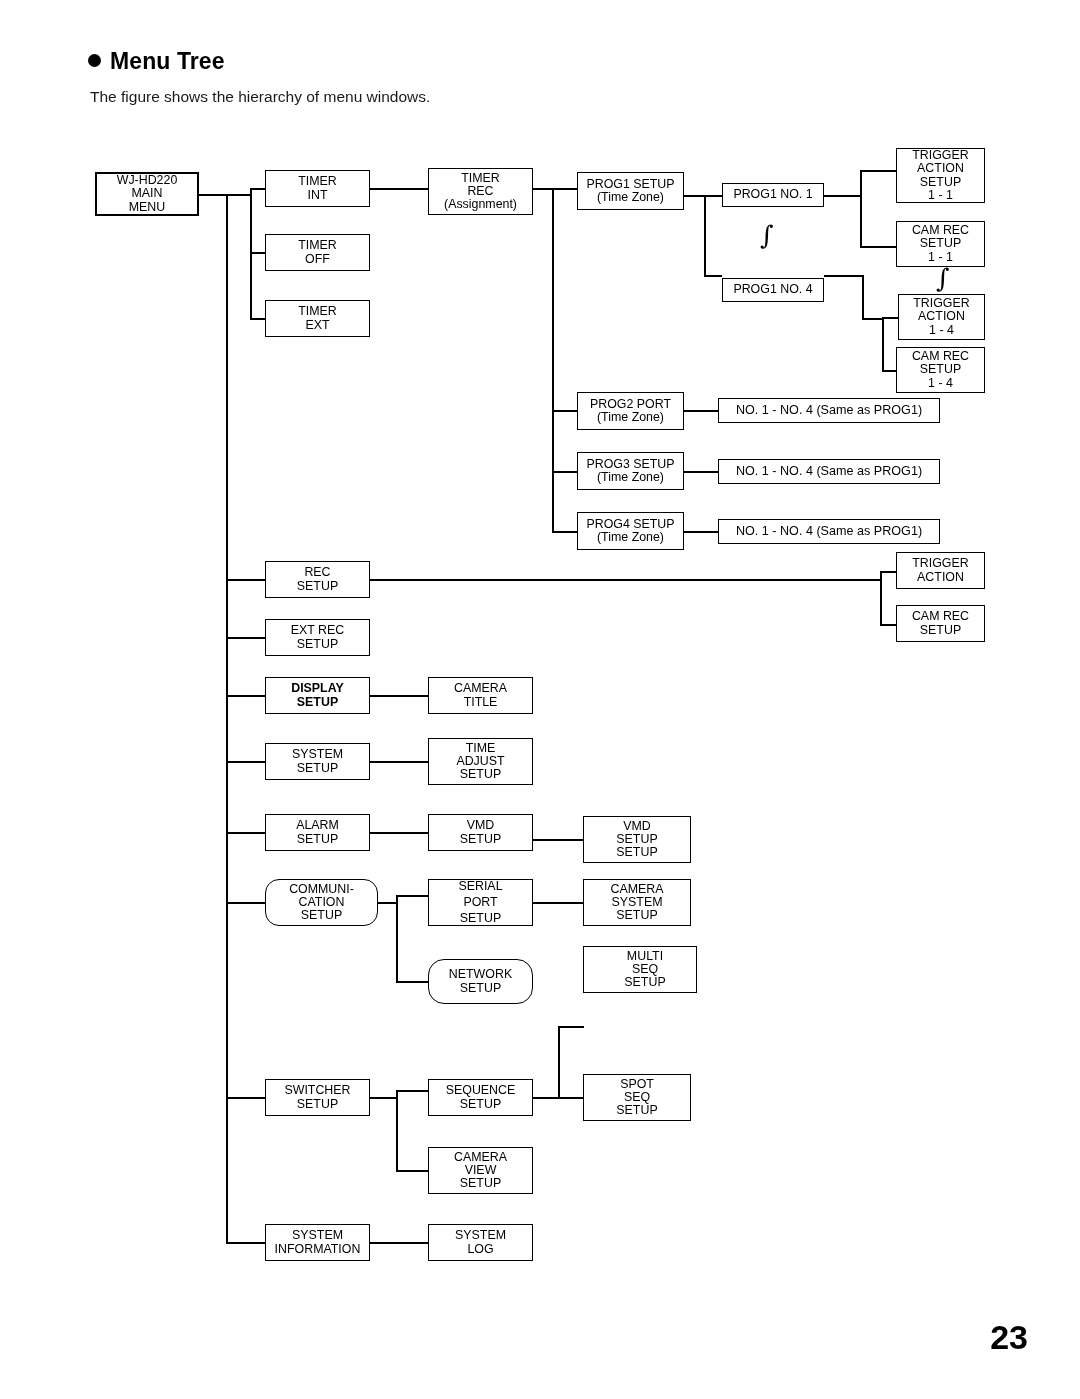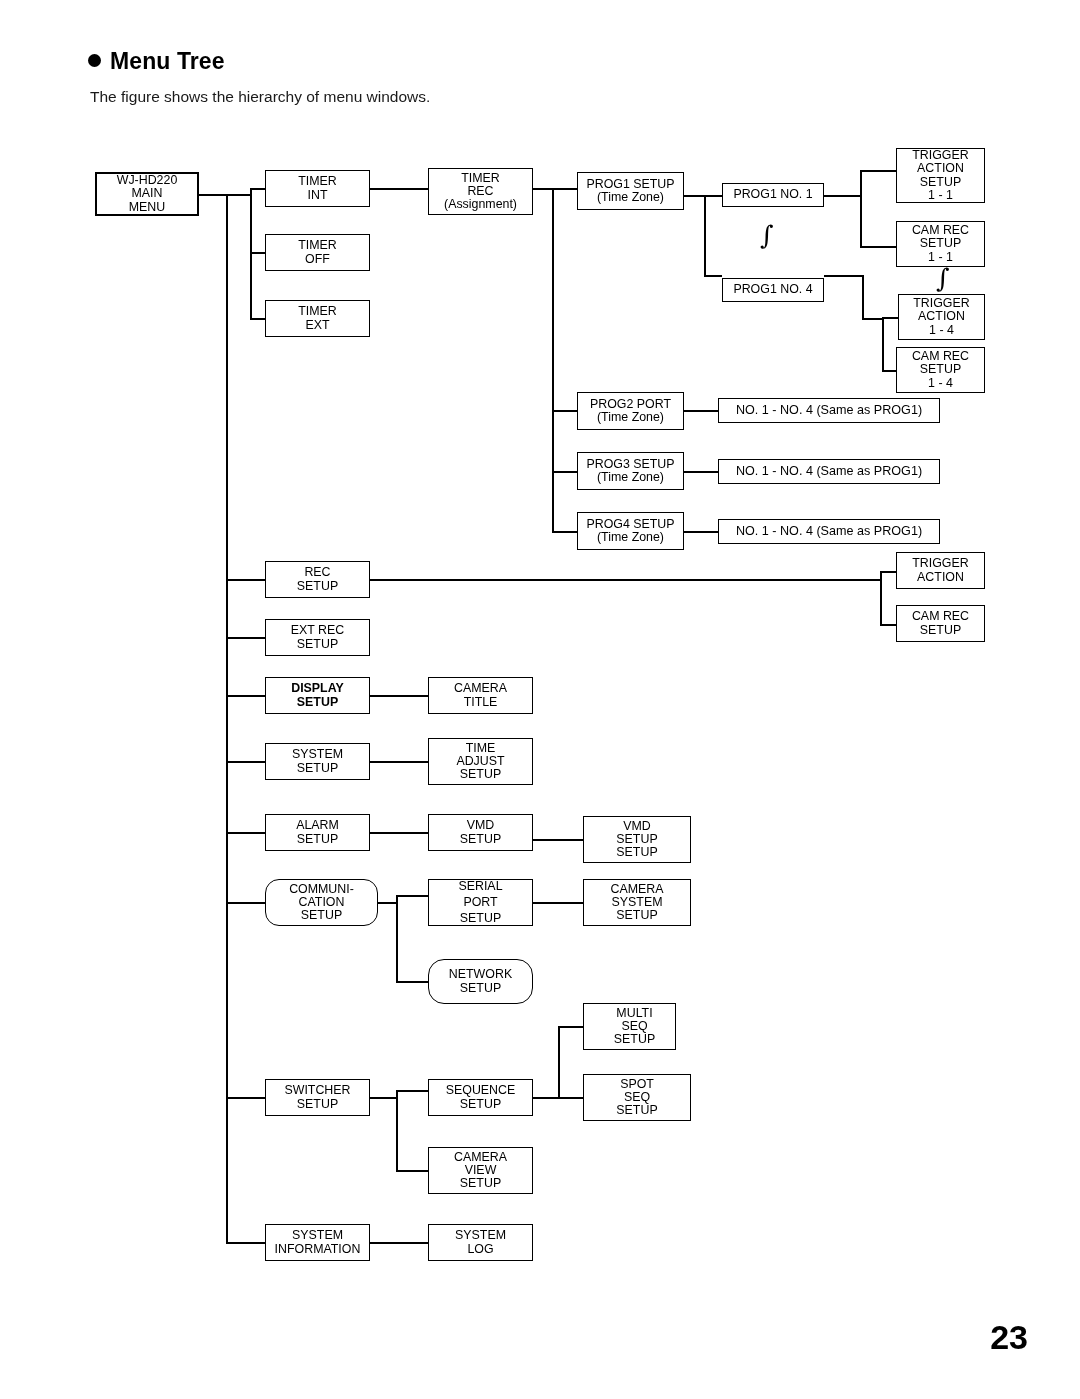--- a/index.html
+++ b/index.html
@@ -300,21 +300,21 @@
   </div>
 
   <div class="node" style="left:265px;top:1079px;width:105px;height:37px;">
     <span class="ln">SWITCHER</span>
     <span class="ln">SETUP</span>
   </div>
   <div class="node" style="left:428px;top:1079px;width:105px;height:37px;">
     <span class="ln">SEQUENCE</span>
     <span class="ln">SETUP</span>
   </div>
-  <div class="node" style="left:583px;top:1003px;width:93px;height:47px;padding-left:10px;">
+  <div class="node" style="left:583px;top:946px;width:114px;height:47px;padding-left:10px;">
     <span class="ln">MULTI</span>
     <span class="ln">SEQ</span>
     <span class="ln">SETUP</span>
   </div>
   <div class="node" style="left:583px;top:1074px;width:108px;height:47px;">
     <span class="ln">SPOT</span>
     <span class="ln">SEQ</span>
     <span class="ln">SETUP</span>
   </div>
   <div class="node" style="left:428px;top:1147px;width:105px;height:47px;">

